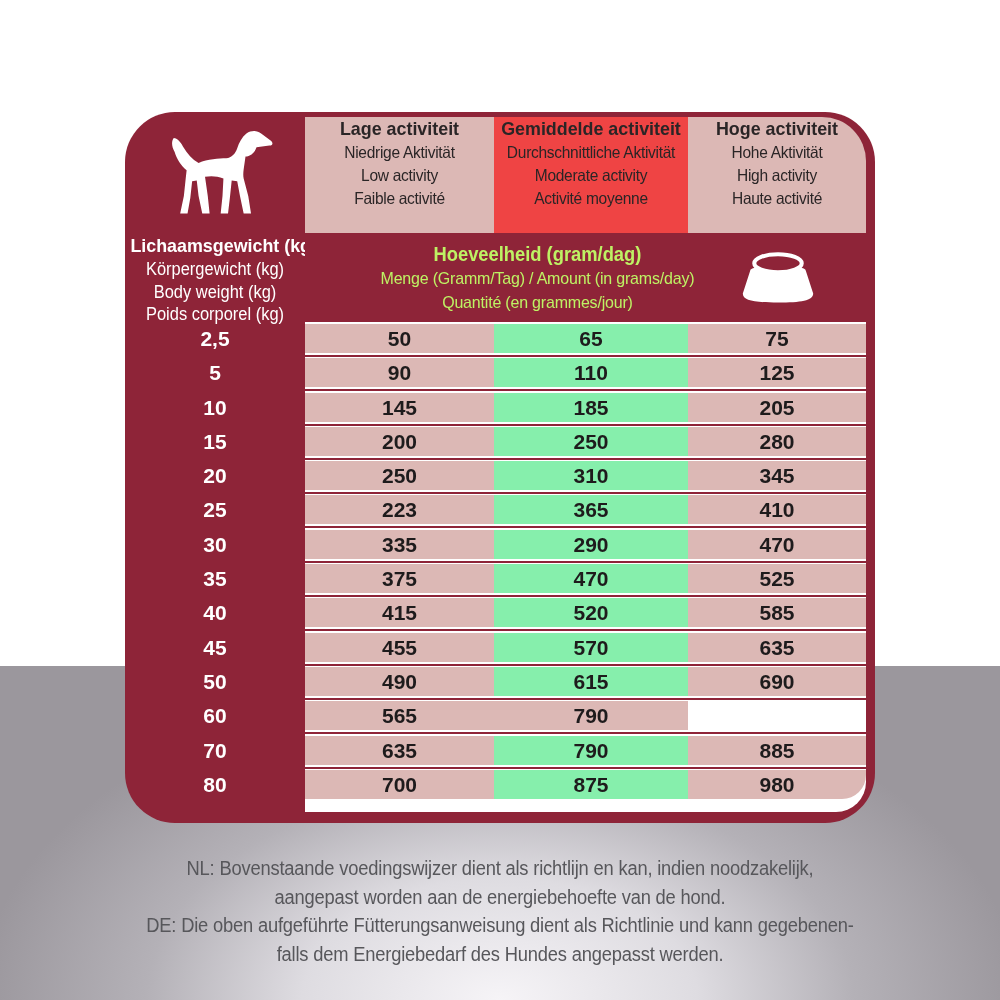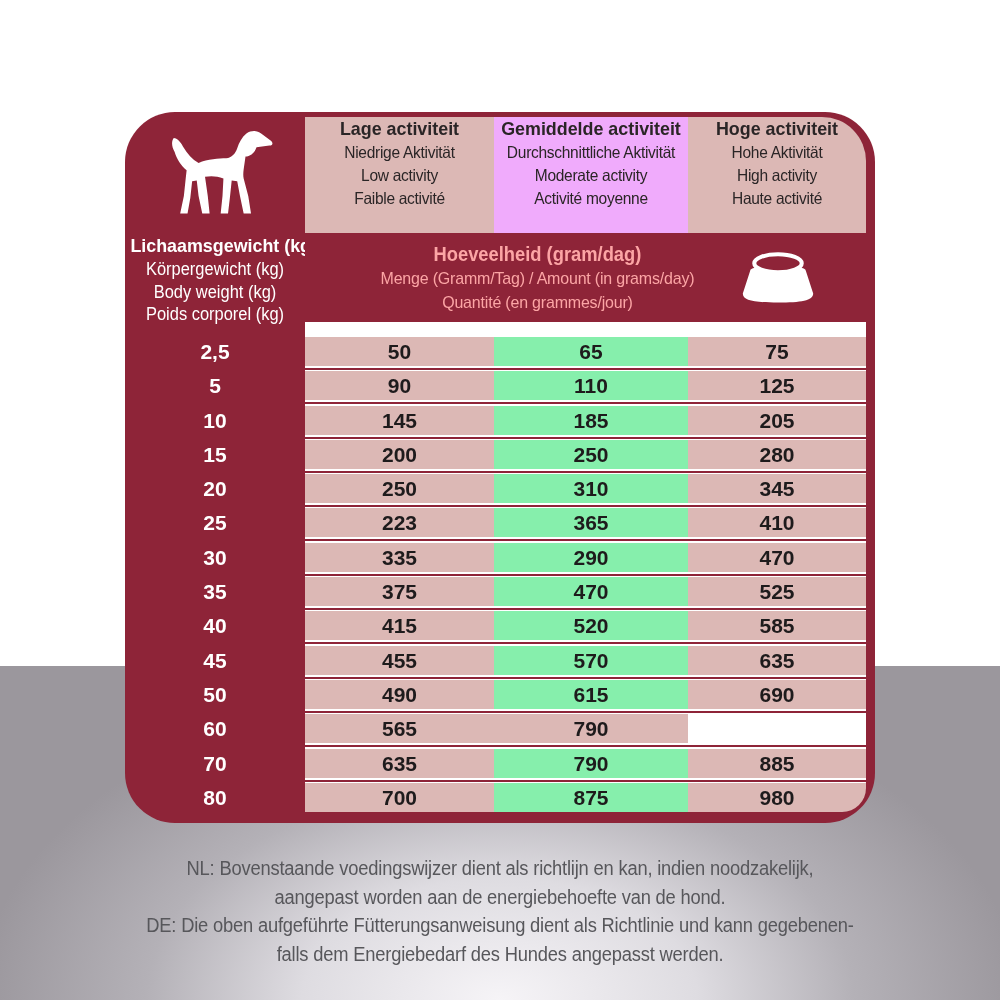--- a/index.html
+++ b/index.html
@@ -7,35 +7,35 @@
          font-family:"Liberation Sans",sans-serif;}
   .gray-band{position:absolute;left:0;top:666px;width:1000px;height:334px;
     background:radial-gradient(ellipse 520px 320px at 50% 100%, #F6F4F7 0%, #DEDCE1 38%, #B4B1B7 68%, rgba(155,151,157,0) 100%), var(--gray,#9B979D);}
   .card{position:absolute;left:125px;top:112px;width:750px;height:711px;background:var(--maroon,#8E2438);
         border-radius:50px;overflow:hidden;}
   .cond{transform:scaleX(0.94);transform-origin:50% 50%;}
   
   .hdr{position:absolute;left:180px;top:5px;width:561px;height:116px;display:grid;grid-template-columns:189px 194px 178px;}
   .hdr-col{text-align:center;color:#2A2526;}
   .hdr-col.c1,.hdr-col.c3{background:var(--pink,#DCB8B5);}
-  .hdr-col.c2{background:#f0abfc;}
+  .hdr-col.c2{background:#ef4444;}
   .hdr-col.c3{border-top-right-radius:44px;}
   .hdr-bold{font-size:19px;font-weight:bold;line-height:24px;white-space:nowrap;}
   .hdr-sub{font-size:16.5px;line-height:23px;letter-spacing:-0.3px;white-space:nowrap;}
   
   .band{position:absolute;left:180px;top:121px;width:561px;height:89px;background:var(--maroon,#8E2438);
-        display:flex;align-items:center;color:#fca5a5;}
+        display:flex;align-items:center;color:#bef264;}
   .band-text{flex:1;text-align:center;padding-left:52px;}
   .band-bold{font-size:19.5px;font-weight:bold;line-height:26px;}
   .band-sub{font-size:17px;line-height:24px;letter-spacing:-0.2px;white-space:nowrap;}
   .band-bowl{width:145px;display:flex;align-items:center;}
   .band-bowl svg{margin-left:16px;}
   
   .rows-bg{position:absolute;left:180px;top:210px;width:561px;height:490px;background:#ffffff;border-bottom-right-radius:30px;}
-  .rows{position:absolute;left:0;top:225px;width:741px;height:475px;display:flex;flex-direction:column;justify-content:space-between;}
+  .rows{position:absolute;left:0;top:212px;width:741px;height:475px;display:flex;flex-direction:column;justify-content:space-between;}
   .data-row{position:relative;display:grid;grid-template-columns:180px 189px 194px 178px;height:29px;}
   .data-row:not(:last-child)::after{content:"";position:absolute;left:180px;width:561px;bottom:-4px;height:2px;background:var(--maroon,#8E2438);}
   .cell{line-height:29px;text-align:center;font-weight:bold;font-size:21px;color:#1E1B1C;}
   .cell.w{color:#ffffff;}
   .cell.c1,.cell.c3{background:var(--pink,#DCB8B5);}
   .cell.c2{background:#86efac;}
   .data-row:last-child .c3{border-bottom-right-radius:24px;}
   
   .dog-wrap{position:absolute;left:40px;top:16px;width:115px;height:92px;}
   .weight-block{position:absolute;left:0;top:122px;width:180px;text-align:center;color:#ffffff;}

